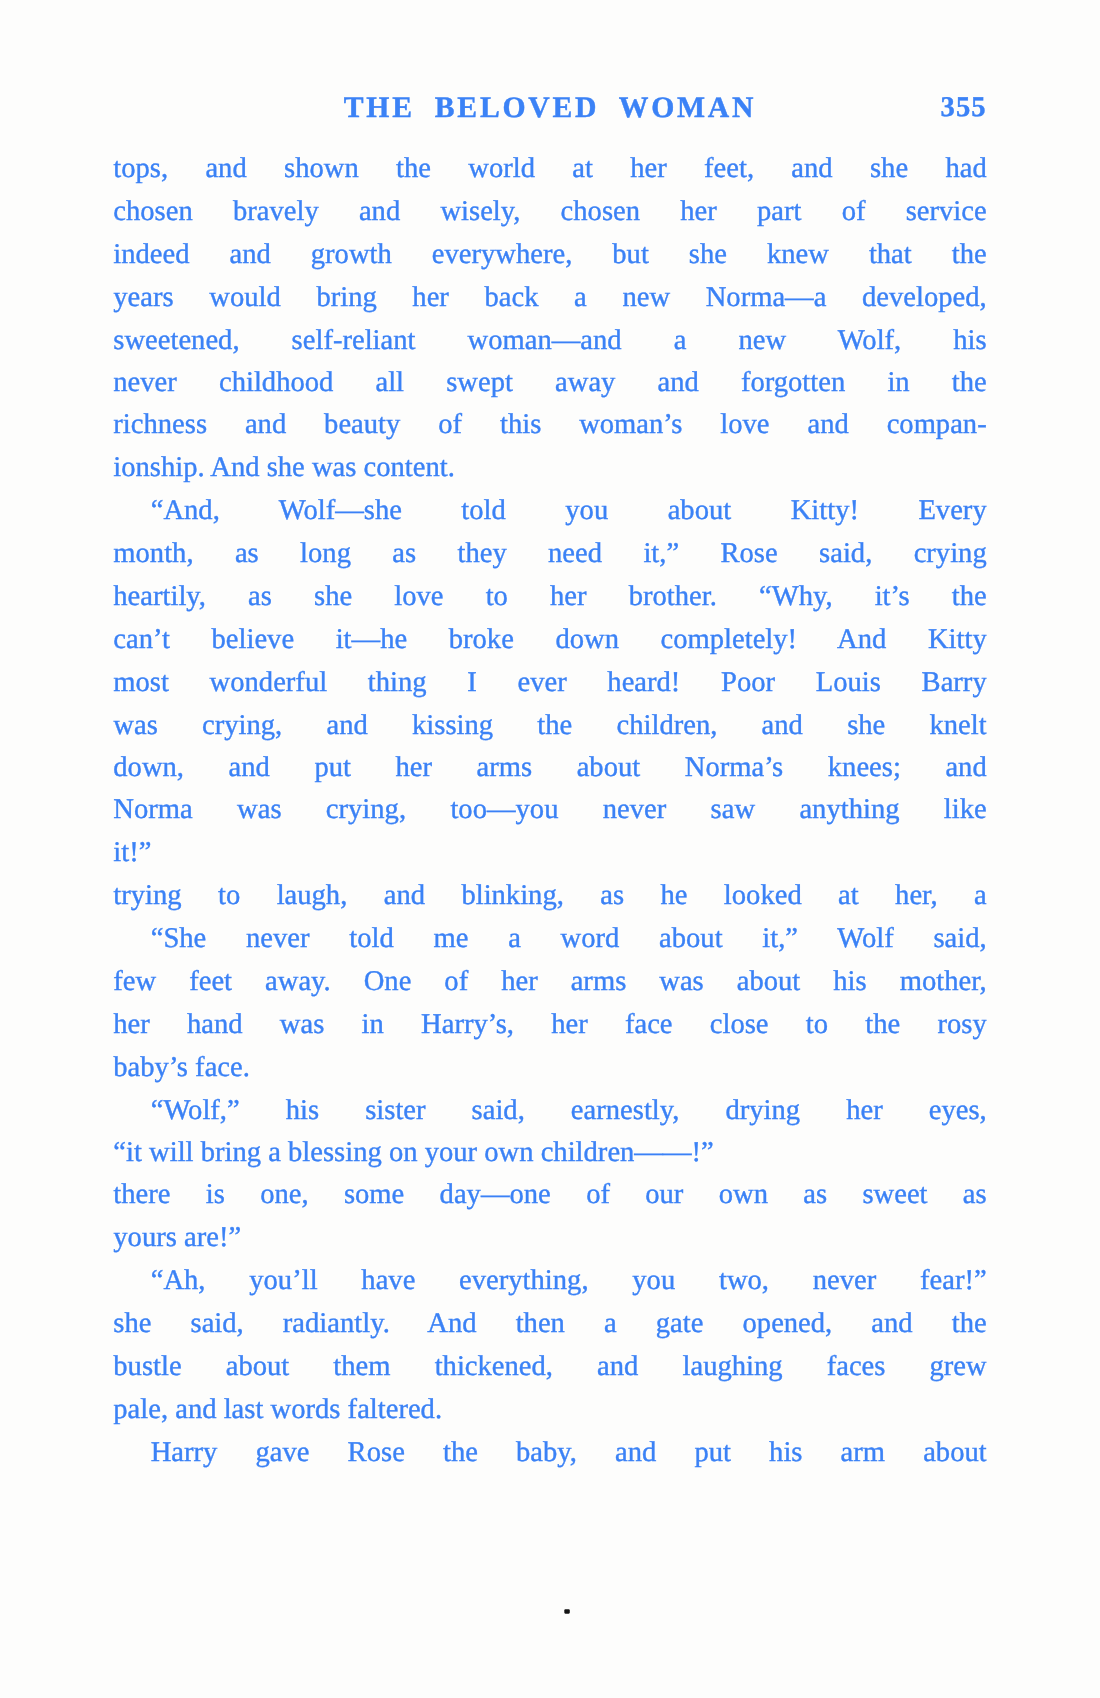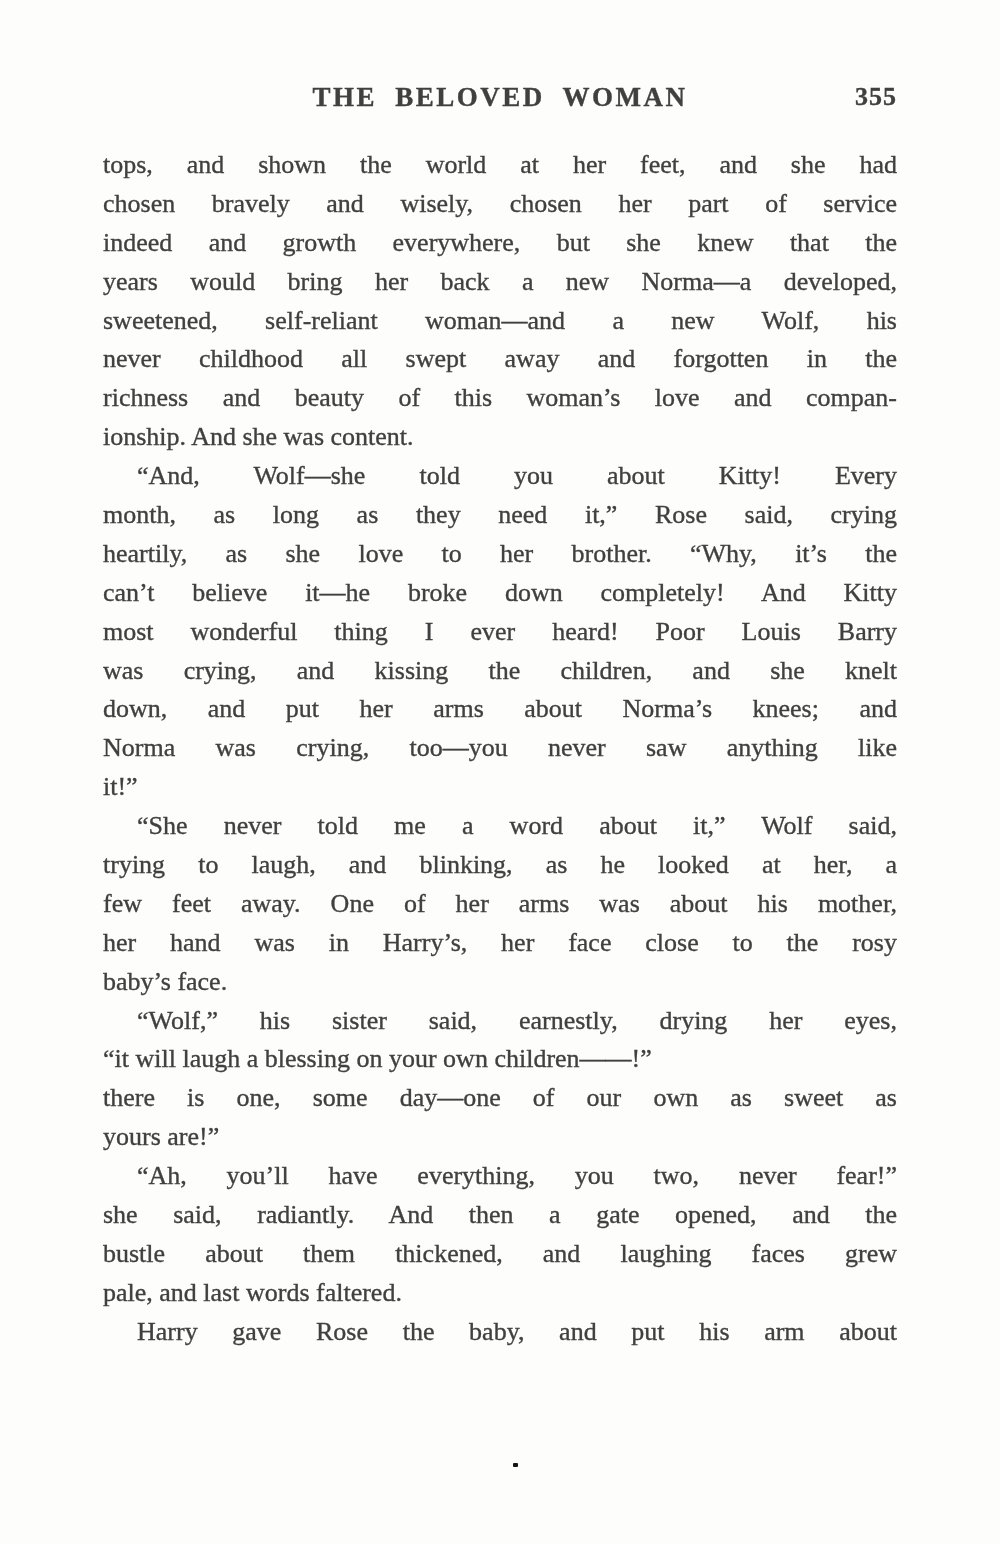--- a/index.html
+++ b/index.html
@@ -2,21 +2,21 @@
 <html><head>
 <meta charset="utf-8">
 <style>
   html, body { margin: 0; padding: 0; background: #ffffff; }
   .page {
     position: relative;
     width: 1000px;
     height: 1544px;
     background: #fdfdfc;
     font-family: "Liberation Serif", "DejaVu Serif", serif;
-    color: #404040;
+    color: #3b82f6;
     overflow: hidden;
     -webkit-text-stroke: 0.35px currentColor;
   }
   .running-header {
     position: absolute;
     top: 80px;
     left: 103px;
     width: 794px;
     height: 34px;
   }
@@ -35,21 +35,20 @@
     font-weight: bold;
     font-size: 26px;
     line-height: 34px;
     letter-spacing: 1px;
   }
   .body-text {
     position: absolute;
     left: 103px;
     top: 134px;
     width: 794px;
-    margin-top: 12px;
   }
   .paragraph { margin: 0; }
   .line {
     font-size: 26px;
     line-height: 38.9px;
     height: 38.9px;
     overflow: hidden;
   }
   .just {
     text-align: justify;
@@ -91,29 +90,29 @@
         <div class="line just">month, as long as they need it,” Rose said, crying</div>
         <div class="line just">heartily, as she love to her brother.  “Why, it’s the</div>
         <div class="line just">can’t believe it—he broke down completely!  And Kitty</div>
         <div class="line just">most wonderful thing I ever heard!  Poor Louis Barry</div>
         <div class="line just">was crying, and kissing the children, and she knelt</div>
         <div class="line just">down, and put her arms about Norma’s knees; and</div>
         <div class="line just">Norma was crying, too—you never saw anything like</div>
         <div class="line">it!”</div>
       </div>
       <div class="paragraph">
+        <div class="line just">trying to laugh, and blinking, as he looked at her, a</div>
         <div class="line indent just">“She never told me a word about it,” Wolf said,</div>
-        <div class="line just">trying to laugh, and blinking, as he looked at her, a</div>
         <div class="line just">few feet away.  One of her arms was about his mother,</div>
         <div class="line just">her hand was in Harry’s, her face close to the rosy</div>
         <div class="line">baby’s face.</div>
       </div>
       <div class="paragraph">
         <div class="line indent just">“Wolf,” his sister said, earnestly, drying her eyes,</div>
-        <div class="line">“it will laugh a blessing on your own children——!”</div>
+        <div class="line">“it will bring a blessing on your own children——!”</div>
       </div>
       <div class="paragraph">
         <div class="line just">there is one, some day—one of our own as sweet as</div>
         <div class="line">yours are!”</div>
       </div>
       <div class="paragraph">
         <div class="line indent just">“Ah, you’ll have everything, you two, never fear!”</div>
         <div class="line just">she said, radiantly.  And then a gate opened, and the</div>
         <div class="line just">bustle about them thickened, and laughing faces grew</div>
         <div class="line">pale, and last words faltered.</div>

